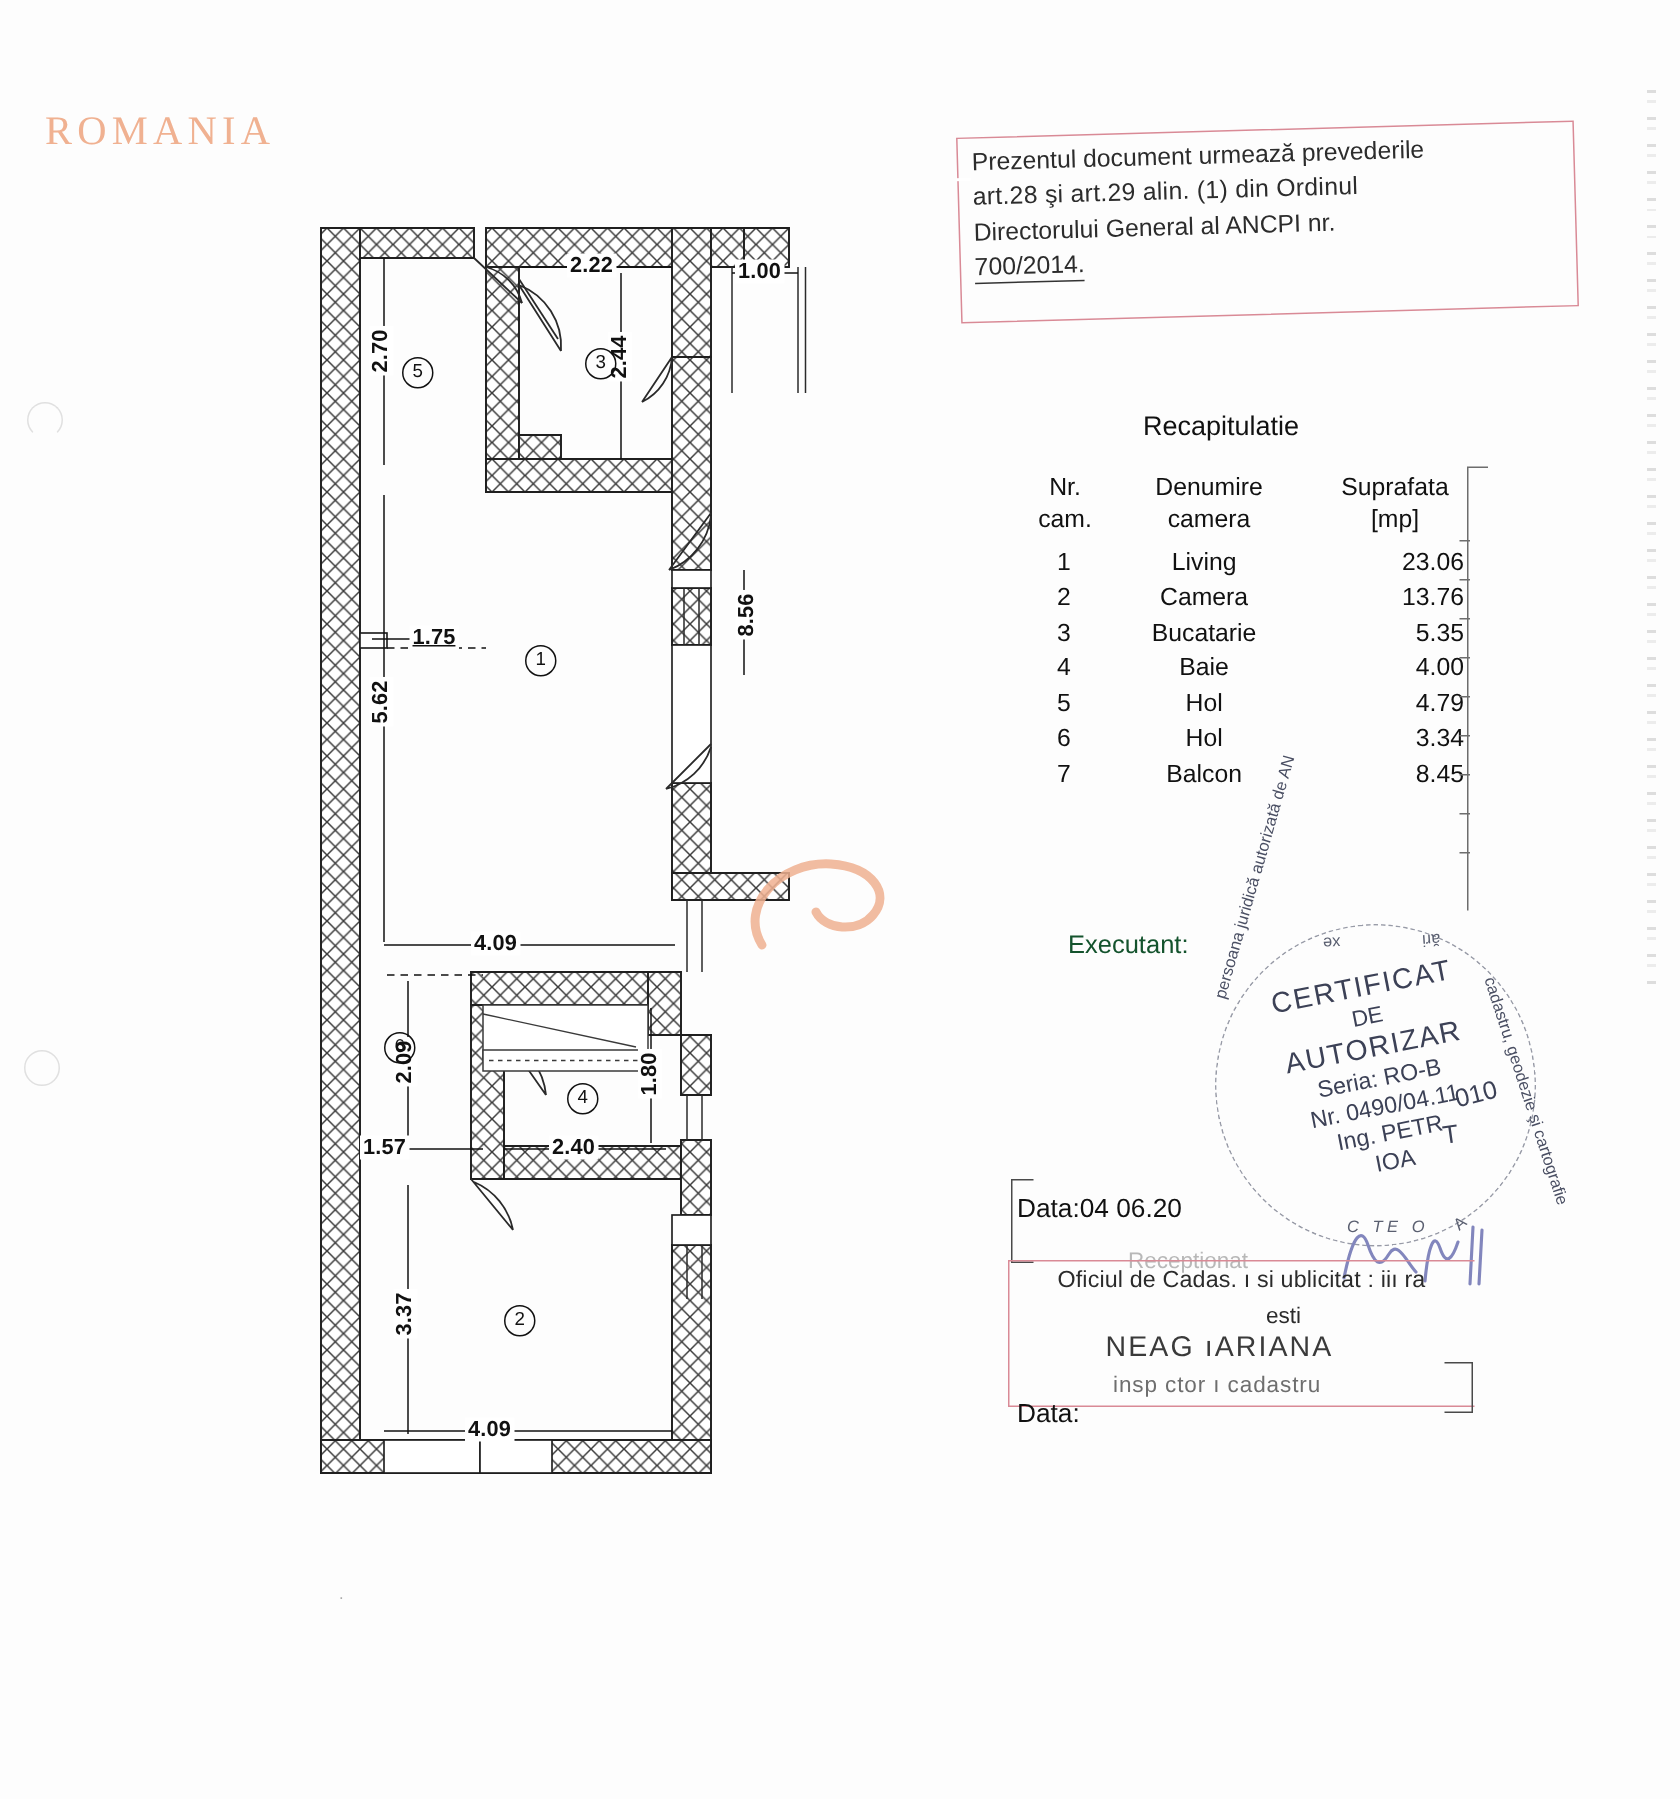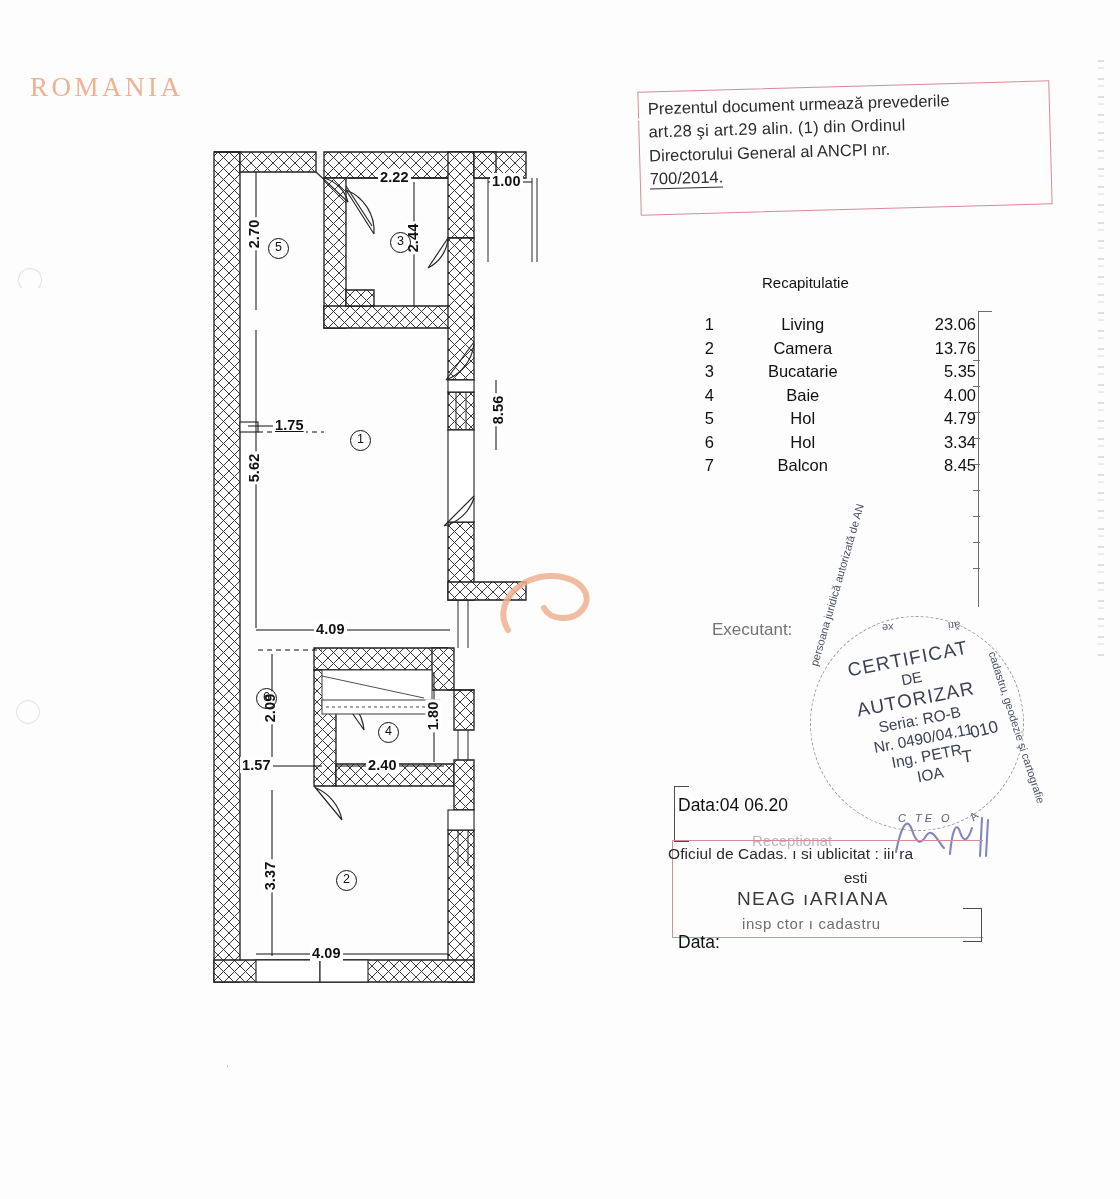--- a/index.html
+++ b/index.html
@@ -44,41 +44,41 @@
   .stampbox .frame{position:absolute;inset:0;border:1.6px solid #d98a96;}
   .stampbox .frame::before{content:"";position:absolute;left:-2px;top:26px;
       width:10px;height:2px;background:#fff;}
   .stampbox .txt{position:absolute;left:10px;top:6px;width:396px;
       font-size:16.5px;line-height:1.42;color:#2c2c2c;
       font-family:"Liberation Sans",sans-serif;}
   .stampbox .txt .l2{letter-spacing:.2px;}
   .stampbox .ul{border-bottom:1.6px solid #333;padding-bottom:1px;}
 
   
-  .recap-title{position:absolute;left:762px;top:274px;font-size:15px;color:#111;}
+  .recap-title{position:absolute;left:762px;top:274px;font-size:18px;color:#111;}
   .tbl{position:absolute;left:684px;top:315px;width:300px;font-size:16.5px;color:#111;}
   .tbl .hdr{display:flex;line-height:1.26;margin-bottom:9px;}
   .tbl .hdr .c{text-align:center;}
   .c1{width:52px;}
   .c2{width:140px;}
   .c3{width:108px;}
   .row{display:flex;align-items:baseline;margin-bottom:4.5px;}
   .row .c1{text-align:center;}
   .row .c2{text-align:center;position:relative;}
   .row .c3{text-align:right;padding-right:8px;}
   .sumrow{margin:7px 0 7px 0;text-align:center;width:292px;font-size:16.5px;}
 
   .tbl-rule{position:absolute;left:978px;top:312px;width:0;height:295px;
       border-left:1.4px solid #6d6d6d;}
   .tbl-rule .tick{position:absolute;left:-6px;width:7px;height:0;
       border-top:1.2px solid #6d6d6d;}
   .tbl-rule .cap{position:absolute;left:-1px;top:-1px;width:14px;height:0;
       border-top:1.4px solid #6d6d6d;}
 
-  .executant{position:absolute;left:712px;top:620px;font-size:17px;color:#737373;}
+  .executant{position:absolute;left:712px;top:620px;font-size:17px;color:#14532d;}
 
   
   .rstamp{position:absolute;left:802px;top:612px;width:232px;height:225px;
       color:#3a3f52;}
   .rstamp .ring{position:absolute;inset:4px 10px 6px 8px;border-radius:50%;
       border:1.6px dashed rgba(70,76,98,.55);transform:rotate(-6deg);}
   .rstamp .core{position:absolute;left:22px;top:34px;width:190px;
       transform:rotate(-11deg);text-align:center;
       font-family:"Liberation Sans",sans-serif;}
   .rstamp .core div{line-height:1.22;color:#3c4156;}
@@ -96,21 +96,21 @@
   .rs-T{position:absolute;left:160px;top:135px;font-size:17px;
       transform:rotate(-8deg);color:#3c4156;}
   .signature{position:absolute;left:890px;top:812px;width:110px;height:46px;
       opacity:.75;}
 
   
   .data1{position:absolute;left:678px;top:795px;font-size:17.5px;color:#111;}
   .recept{position:absolute;left:752px;top:832px;font-size:15px;color:#b8b8b8;}
   .officebox{position:absolute;left:672px;top:840px;width:310px;height:96px;
       border:1.5px solid #d98a96;border-right:none;}
-  .office-l1{position:absolute;left:668px;top:845px;font-size:15.5px;color:#2b2b2b;
+  .office-l1{position:absolute;left:705px;top:845px;font-size:15.5px;color:#2b2b2b;
       letter-spacing:.1px;white-space:nowrap;}
   .office-l2{position:absolute;left:844px;top:869px;font-size:15px;color:#2b2b2b;}
   .office-l3{position:absolute;left:737px;top:888px;font-size:19px;color:#3a3a3a;
       letter-spacing:1.4px;}
   .data2{position:absolute;left:678px;top:912px;font-size:17.5px;color:#111;margin-top:20px;}
   .office-l4{position:absolute;left:742px;top:915px;font-size:15px;color:#6e6e6e;
       letter-spacing:.6px;}
   .bracket-r{position:absolute;left:963px;top:908px;width:18px;height:32px;
       border:1.5px solid #4a4a4a;border-left:none;}
   .bracket-l{position:absolute;left:674px;top:786px;width:14px;height:54px;
@@ -285,20 +285,34 @@
       <div>Prezentul document urmează prevederile</div>
       <div class="l2">art.28  şi  art.29  alin.   (1)  din  Ordinul</div>
       <div>Directorului  General  al  ANCPI  nr.</div>
       <div><span class="ul">700/2014.</span></div>
     </div>
   </div>
 
   <div class="recap-title">Recapitulatie</div>
 
   <div class="tbl">
+    <div class="hdr">
+      <div class="c c1">
+        <div>Nr.</div>
+        <div>cam.</div>
+      </div>
+      <div class="c c2">
+        <div>Denumire</div>
+        <div>camera</div>
+      </div>
+      <div class="c c3">
+        <div>Suprafata</div>
+        <div>[mp]</div>
+      </div>
+    </div>
 
     <div class="row">
       <div class="c1">1</div>
       <div class="c2">Living</div>
       <div class="c3">23.06</div>
     </div>
     <div class="row">
       <div class="c1">2</div>
       <div class="c2">Camera</div>
       <div class="c3">13.76</div>

